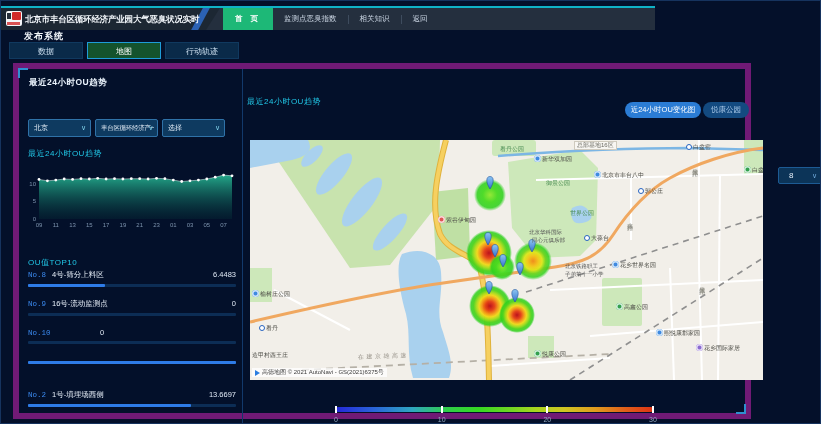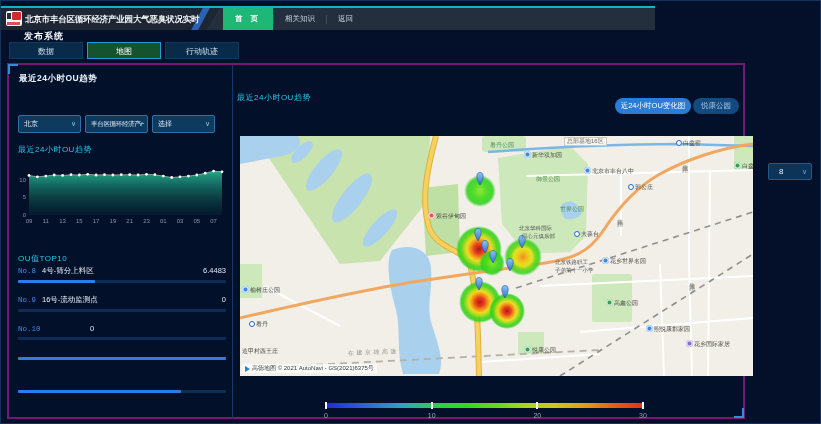--- a/index.html
+++ b/index.html
@@ -27,22 +27,22 @@
   .nav-tab.active { background:#1db877; color:#fff; letter-spacing:3px; padding:0 12px; font-weight:bold; }
   .nav-sep { width:1px; height:9px; background:#3e4c5e; }
 
   
   .pub-label { position:absolute; left:23px; top:29px; font-size:9px; font-weight:bold; color:#f2f6fa; letter-spacing:1px; }
   .pub-tab { position:absolute; top:41px; width:74px; height:17px; line-height:17px; text-align:center;
              font-size:8px; color:#cfe2f2; background:#0a2a49; border:1px solid #10395f; cursor:default; }
   .pub-tab.active { background:#14532d; color:#fff; border-color:#1e9cd8; }
 
   
-  .main-panel { position:absolute; left:6px; top:62px; width:738px; height:356px;
-                border:2px solid #701a75; background:#03102a; }
+  .main-panel { position:absolute; left:12px; top:62px; width:738px; height:356px;
+                border:6px solid #701a75; background:#03102a; }
   .main-title { position:absolute; left:10px; top:8px; font-size:8.5px; font-weight:bold; color:#e9f2fb; letter-spacing:.5px; }
   .corner { position:absolute; width:10px; height:10px; }
   .corner.tl { left:-1px; top:-1px; border-left:2px solid #2f8fd0; border-top:2px solid #2f8fd0; }
   .corner.br { right:-1px; bottom:-1px; border-right:2px solid #2f8fd0; border-bottom:2px solid #2f8fd0; }
 
   .left-col { position:absolute; left:2px; top:0; width:222px; height:354px; border-right:1px solid #12396b; }
 
   .dd { position:absolute; top:50px; width:63px; height:18px; background:#0e3a60; border:1px solid #2f72a8;
         border-radius:2px; color:#e8f1fa; font-size:7px; line-height:16px; padding-left:5px; cursor:default;
         white-space:nowrap; overflow:hidden; }
@@ -113,20 +113,21 @@
     <div class="navzone"></div>
     <div class="slant-accent"></div>
     <div class="logo">
       <span class="lg-bar"></span>
       <span class="lg-red"></span>
       <span class="lg-txt"></span>
     </div>
     <div class="app-title">北京市丰台区循环经济产业园大气恶臭状况实时</div>
     <div class="nav">
       <div class="nav-tab active">首 页</div>
+      <div class="nav-tab">监测点恶臭指数</div>
       <div class="nav-sep"></div>
       <div class="nav-tab">相关知识</div>
       <div class="nav-sep"></div>
       <div class="nav-tab">返回</div>
     </div>
   </div>
 
   <div class="pub-label">发布系统</div>
   <div class="pub-tab" style="left:8px;">数据</div>
   <div class="pub-tab active" style="left:86px;">地图</div>
@@ -232,20 +233,25 @@
             <div class="ltrack">
               <div class="lfill" style="width:0.0%"></div>
             </div>
           </div>
           <div class="lrow">
             <div class="ltrack">
               <div class="lfill" style="width:100.0%"></div>
             </div>
           </div>
           <div class="lrow">
+            <div class="lline">
+              <span class="lrank">No.2</span>
+              <span class="lname">1号-填埋场西侧</span>
+              <span class="lval">13.6697</span>
+            </div>
             <div class="ltrack">
               <div class="lfill" style="width:78.6%"></div>
             </div>
           </div>
         </div>
     </div>
 
     <div class="cyan-title map-title">最近24小时OU趋势</div>
     <div class="pill-btn btn-change">近24小时OU变化图</div>
     <div class="pill-btn btn-weather">悦康公园</div>

